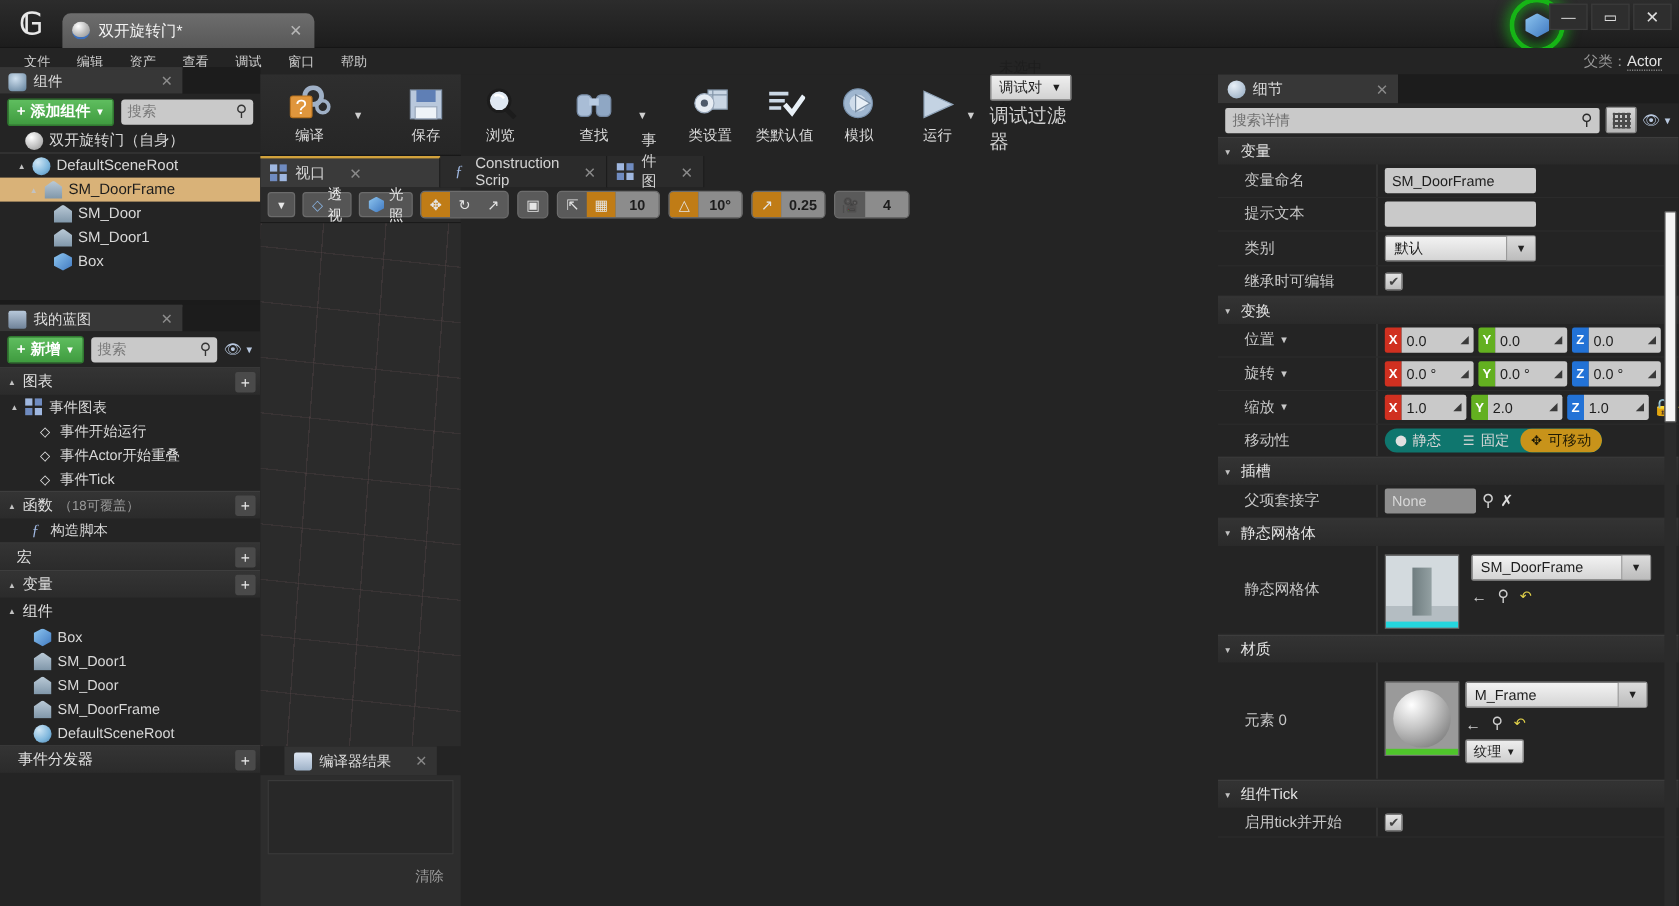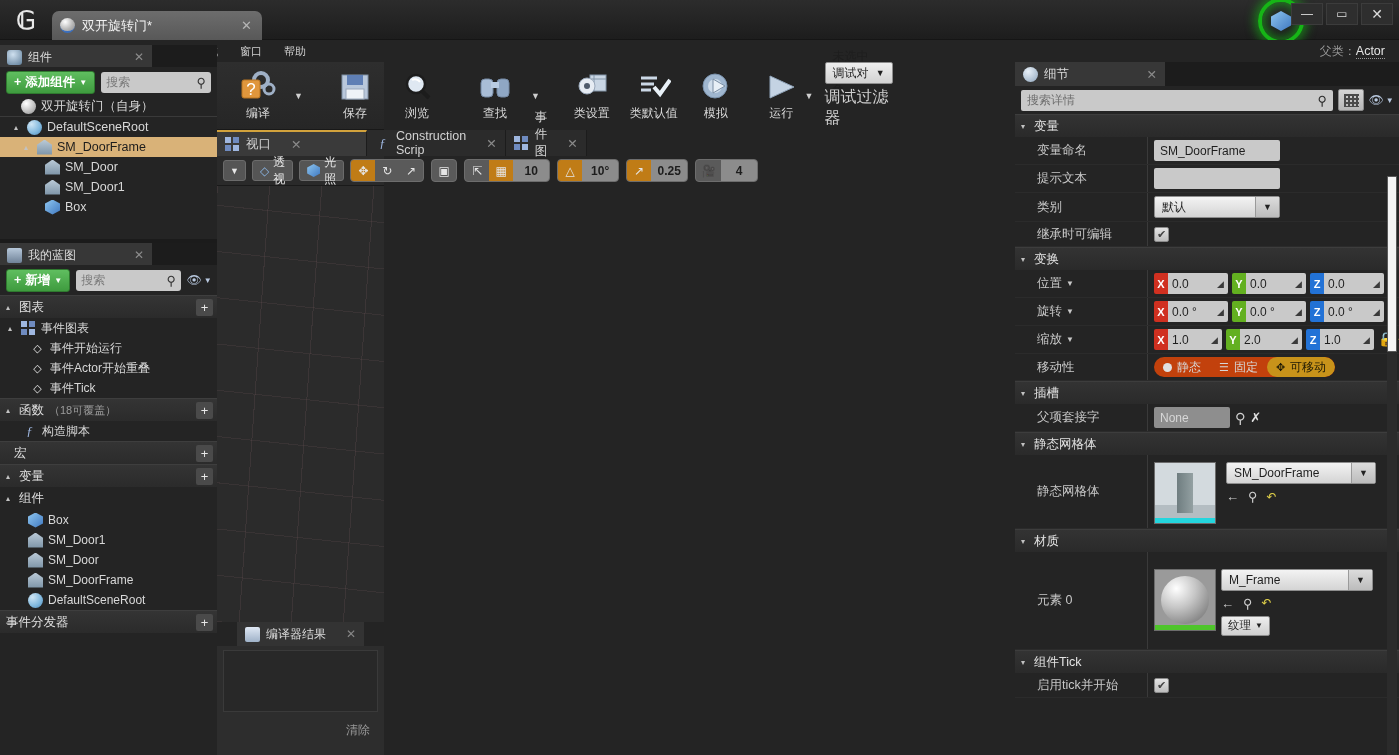--- a/index.html
+++ b/index.html
@@ -71,21 +71,21 @@
   
   .parentclass {
     position:absolute; right:0; top:40px; height:22px;
     display:flex; align-items:center; padding-right:14px;
     background:#242424;
   }
   .parentclass .lbl { color:#9a9a9a; font-size:12px; }
   .parentclass .val { color:#e3e3e3; font-size:12.5px; border-bottom:1px dotted #9a9a9a; }
 
   
-  .leftcol { position:absolute; left:0; top:45px; width:217px; bottom:0; background:#242424; }
+  .leftcol { position:absolute; left:0; top:56px; width:217px; bottom:0; background:#242424;text-align:center; }
 
   .paneltab-row { height:22px; background:#1c1c1c; display:flex; }
   .paneltab {
     height:22px; background:#373737; display:flex; align-items:center; gap:6px;
     padding:0 8px 0 7px; border-top:2px solid #373737; font-size:12px; color:#dcdcdc;
     min-width:152px;
   }
   .paneltab .x { margin-left:auto; color:#8d8d8d; font-size:12px; }
 
   .toolrow { height:30px; display:flex; align-items:center; gap:6px; padding:3px 6px; }
@@ -240,21 +240,21 @@
 
   .vec { display:flex; gap:4px; align-items:center; }
   .vcell { display:flex; align-items:center; }
   .vtag { width:14px; height:21px; display:flex; align-items:center; justify-content:center;
           color:#fff; font-size:11px; font-weight:bold; border-radius:2px 0 0 2px; }
   .vtag.x { background:#d03020; } .vtag.y { background:#63b020; } .vtag.z { background:#2272d6; }
   .vnum { width:60px; height:21px; background:#c9c9c9; border-radius:0 2px 2px 0;
           display:flex; align-items:center; padding:0 4px; color:#1e1e1e; font-size:12px; }
   .vnum .sp { margin-left:auto; font-size:9px; color:#3a3a3a; }
 
-  .mobility { display:flex; align-items:center; background:#c2410c; border-radius:11px; overflow:hidden;text-align:center; }
+  .mobility { display:flex; align-items:center; background:#0f766e; border-radius:11px; overflow:hidden;text-align:center; }
   .mseg { height:20px; display:flex; align-items:center; gap:5px; padding:0 9px; font-size:12px; color:#d6d6d6; }
   .mseg.on { background:#c8931a; color:#1f1a05; border-radius:11px; }
   .mdot { width:9px;height:9px;border-radius:50%;background:#e0e0e0; }
 
   .thumb { width:62px;height:62px; border:1px solid #6c6c6c; flex:none; }
   .thumb.mesh { background: linear-gradient(#d3dade 0 70%, #b4bdc2 70% 100%); position:relative; }
   .thumb.mesh:after { content:''; position:absolute; left:22px; top:10px; width:16px; height:40px;
                       background:linear-gradient(90deg,#6f7d80,#93a0a2); }
   .thumb.mesh .bar { position:absolute; left:0; right:0; bottom:0; height:5px; background:#24d6de; }
   .thumb.mat { background:#9a9a9a; display:flex; align-items:center; justify-content:center; position:relative; }
@@ -456,21 +456,21 @@
     </div>
     <div class="trow" style="padding-left:28px">
       <span class="ic ic-mesh"></span>
       <span>SM_DoorFrame</span>
     </div>
     <div class="trow" style="padding-left:28px">
       <span class="ic ic-scene"></span>
       <span>DefaultSceneRoot</span>
     </div>
 
-    <div class="secthdr" style="padding-left:6px">
+    <div class="secthdr" style="padding-left:15px">
       <span>事件分发器</span>
       <span class="plus">+</span>
     </div>
   </div>
 
   <div class="center">
     <div class="toolbar">
       <div class="tbgroup">
         <div class="tbitem">
           <span class="glyph">

